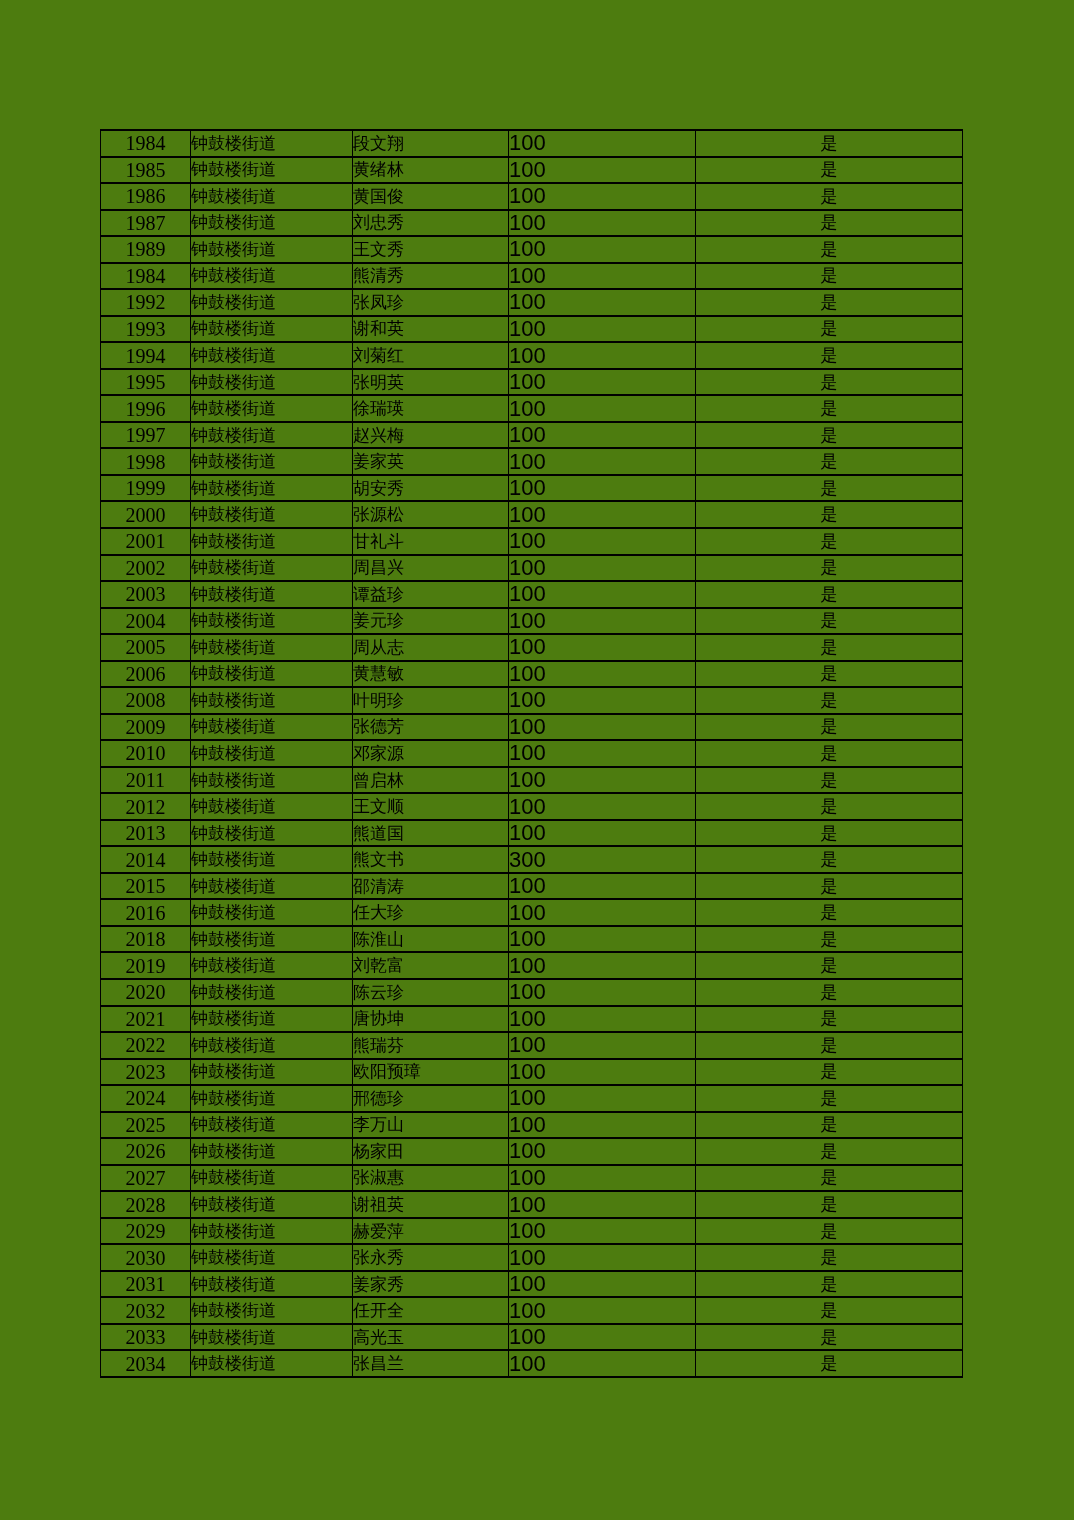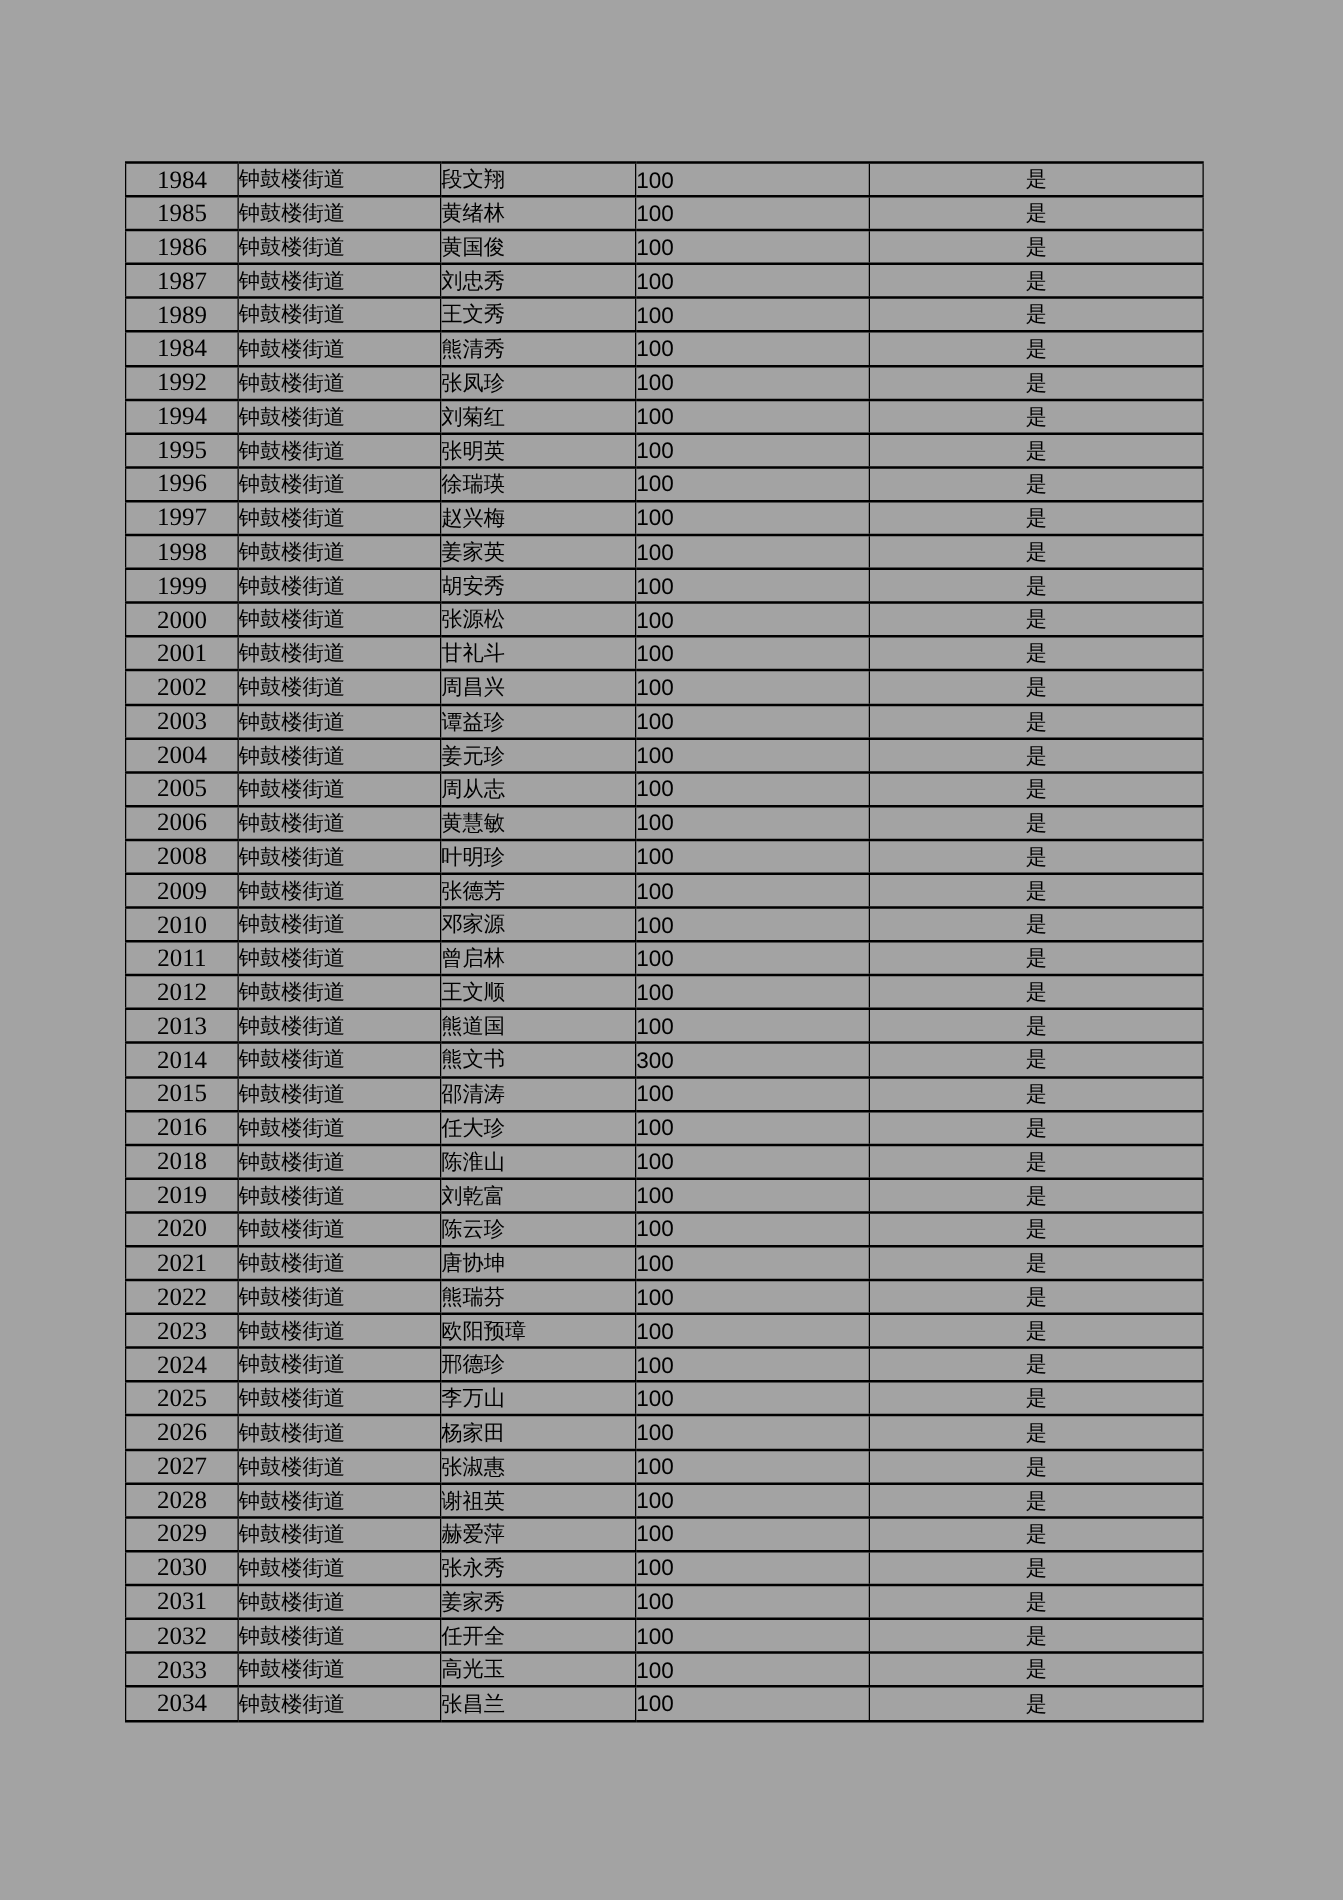--- a/index.html
+++ b/index.html
@@ -4,21 +4,21 @@
 <style>
   html, body {
     margin: 0;
     padding: 0;
     background: #ffffff;
   }
   .page {
     position: relative;
     width: 1074px;
     height: 1520px;
-    background: #a3a3a3;
+    background: #4d7c0f;
     overflow: hidden;
     font-family: "Liberation Serif", "DejaVu Serif", serif;
     color: #000000;
   }
   table.data-table {
     position: absolute;
     left: 100px;
     top: 129px;
     width: 862px;
     height: 1249px;
@@ -44,21 +44,21 @@
   td.c-street, td.c-name {
     text-align: left;
     padding-left: 5px;
     font-family: "Liberation Serif", "DejaVu Serif", serif;
     font-size: 17px;
   }
   td.c-amount {
     text-align: left;
     padding-left: 4px;
     font-family: "Liberation Sans", "DejaVu Sans", sans-serif;
-    font-size: 18px;
+    font-size: 22px;
   }
   td.c-confirm {
     text-align: center;
     font-family: "Liberation Serif", "DejaVu Serif", serif;
     font-size: 17px;
   }
 </style>
 </head>
 <body>
 
@@ -115,20 +115,27 @@
     <td class="c-confirm">是</td>
   </tr>
         <tr>
     <td class="c-id">1992</td>
     <td class="c-street">钟鼓楼街道</td>
     <td class="c-name">张凤珍</td>
     <td class="c-amount">100</td>
     <td class="c-confirm">是</td>
   </tr>
         <tr>
+    <td class="c-id">1993</td>
+    <td class="c-street">钟鼓楼街道</td>
+    <td class="c-name">谢和英</td>
+    <td class="c-amount">100</td>
+    <td class="c-confirm">是</td>
+  </tr>
+        <tr>
     <td class="c-id">1994</td>
     <td class="c-street">钟鼓楼街道</td>
     <td class="c-name">刘菊红</td>
     <td class="c-amount">100</td>
     <td class="c-confirm">是</td>
   </tr>
         <tr>
     <td class="c-id">1995</td>
     <td class="c-street">钟鼓楼街道</td>
     <td class="c-name">张明英</td>

